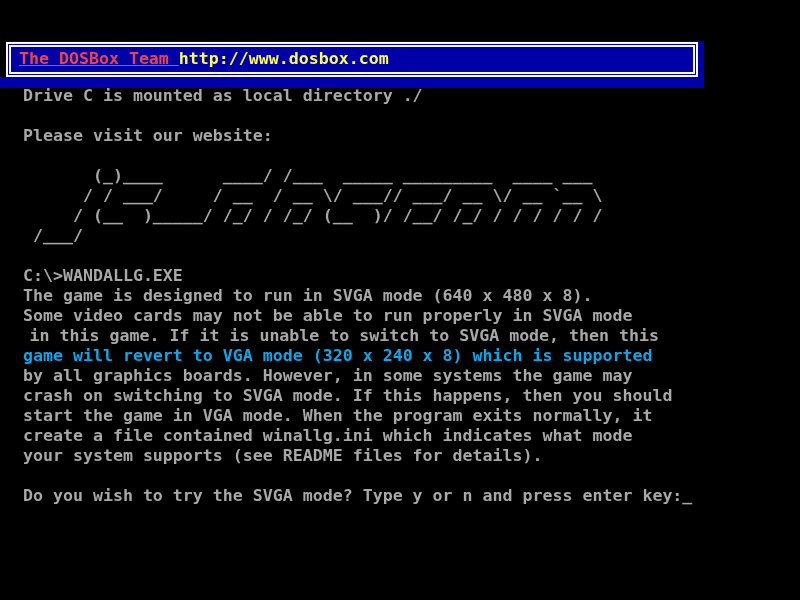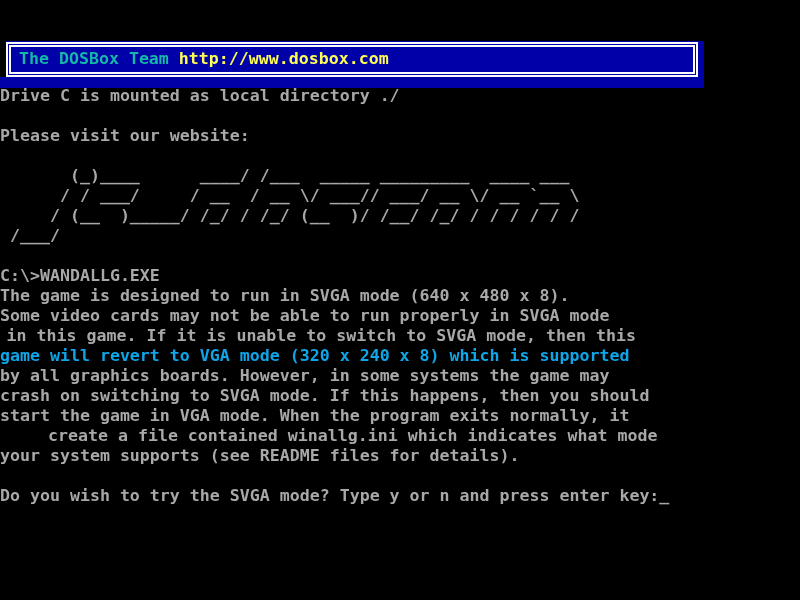--- a/index.html
+++ b/index.html
@@ -48,20 +48,21 @@
     font-weight: bold;
     white-space: pre;
     letter-spacing: 0;
   }
   
   #terminal-lines {
     position: absolute;
     left: 0;
     top: 6px;
     width: 636px;
+    padding-left: 23px;
   }
   .tline {
     height: 20px;
     font-size: 16.6px;
     line-height: 20px;
     font-weight: bold;
     white-space: pre;
     letter-spacing: 0;
   }
 </style>
@@ -85,25 +86,25 @@
       <div class="tline" style="color: rgb(168, 168, 168);"> /___/</div>
       <div class="tline" style="color: rgb(168, 168, 168);"></div>
       <div class="tline" style="color: rgb(168, 168, 168);">C:\&gt;WANDALLG.EXE</div>
       <div class="tline" style="color: rgb(168, 168, 168);">The game is designed to run in SVGA mode (640 x 480 x 8).</div>
       <div class="tline" style="color: rgb(168, 168, 168);">Some video cards may not be able to run properly in SVGA mode</div>
       <div class="tline" style="color: rgb(168, 168, 168); text-align: right;">in this game. If it is unable to switch to SVGA mode, then this</div>
       <div class="tline" style="color: #0ea5e9;">game will revert to VGA mode (320 x 240 x 8) which is supported</div>
       <div class="tline" style="color: rgb(168, 168, 168);">by all graphics boards. However, in some systems the game may</div>
       <div class="tline" style="color: rgb(168, 168, 168);">crash on switching to SVGA mode. If this happens, then you should</div>
       <div class="tline" style="color: rgb(168, 168, 168);">start the game in VGA mode. When the program exits normally, it</div>
-      <div class="tline" style="color: rgb(168, 168, 168); margin-left: 48px;">create a file contained winallg.ini which indicates what mode</div>
+      <div class="tline" style="color: rgb(168, 168, 168);">create a file contained winallg.ini which indicates what mode</div>
       <div class="tline" style="color: rgb(168, 168, 168);">your system supports (see README files for details).</div>
       <div class="tline" style="color: rgb(168, 168, 168);"></div>
       <div class="tline" style="color: rgb(168, 168, 168);">Do you wish to try the SVGA mode? Type y or n and press enter key:_</div>
     </div>
 
   <div class="banner-bg" style="background: rgb(0, 0, 168);"></div>
   <div class="banner-strip" style="background: rgb(0, 0, 168);"></div>
   <div class="banner-box" style="border-color: rgb(252, 252, 252);">
-    <div class="banner-text"><span style="color: #14b8a6;">The DOSBox Team </span><span style="color: rgb(252, 252, 84);">http://www.dosbox.com</span></div>
+    <div class="banner-text"><span style="color: #ef4444; text-decoration: underline;">The DOSBox Team </span><span style="color: rgb(252, 252, 84);">http://www.dosbox.com</span></div>
   </div>
 
 </div>
 
 </body></html>

